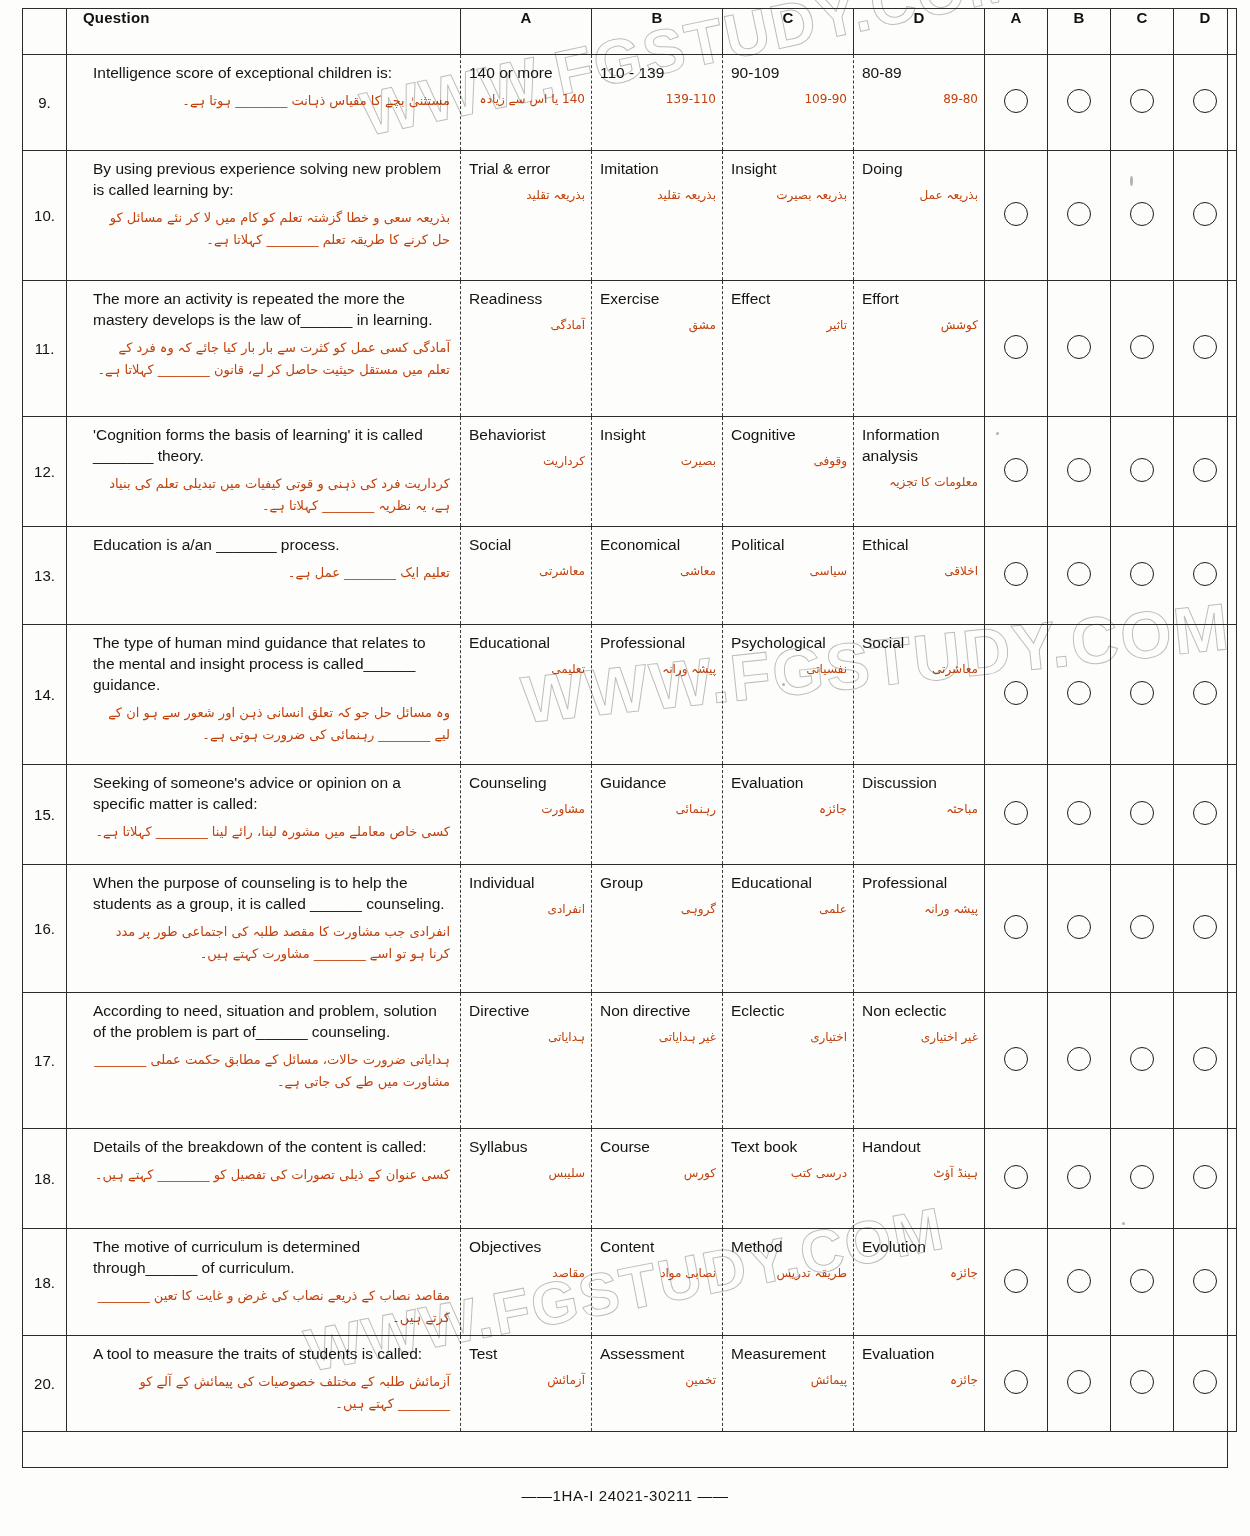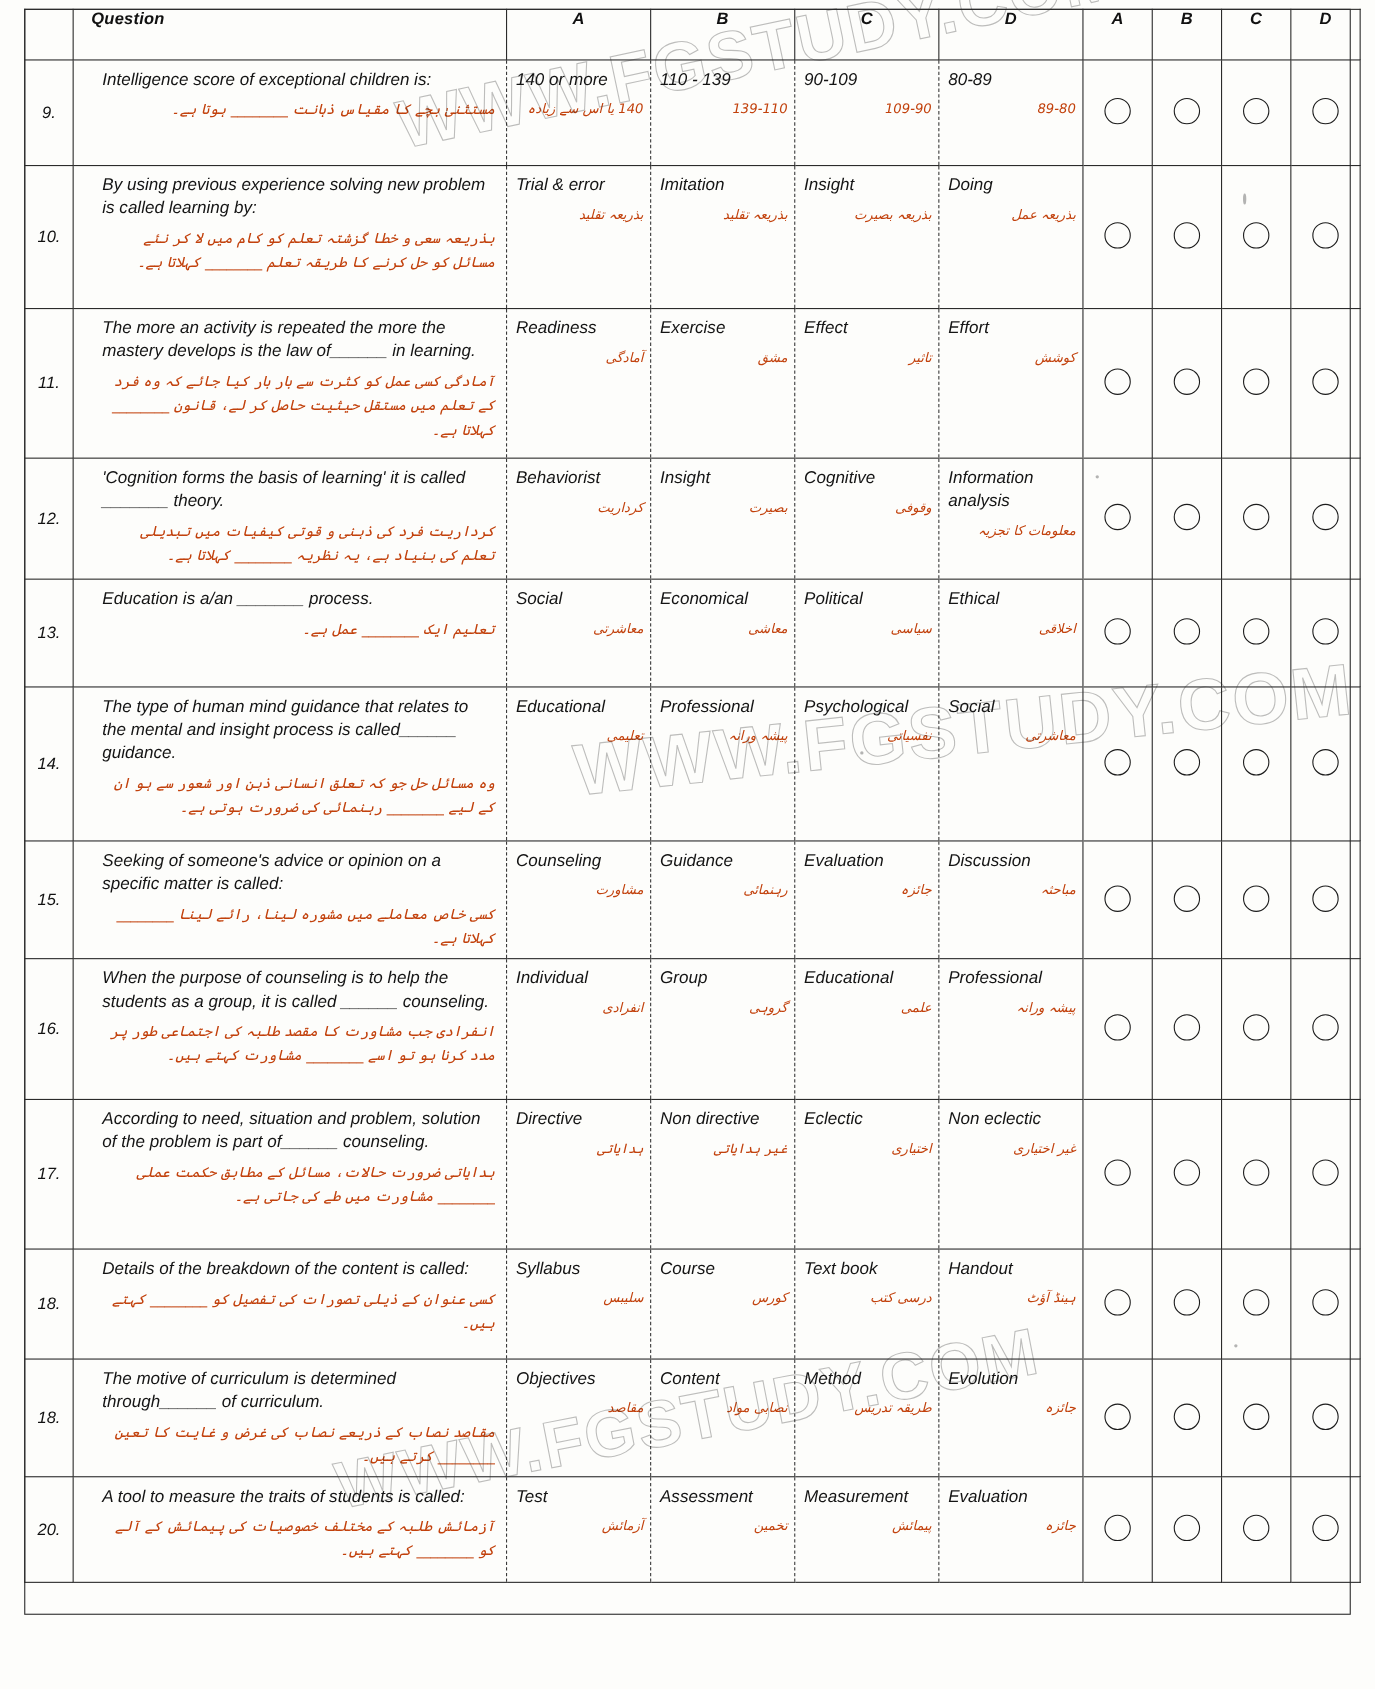--- a/index.html
+++ b/index.html
@@ -35,21 +35,20 @@
 
   
   table.exam {
     position: absolute;
     left: 22px;
     top: 8px;
     width: 1206px;
     border-collapse: collapse;
     table-layout: fixed;
     font-size: 14px;
-    font-style: italic;
   }
   table.exam td, table.exam th {
     border-left: 1px solid #2b2b2b;
     border-right: 1px solid #2b2b2b;
     border-top: 1px solid #2b2b2b;
     border-bottom: 1px solid #2b2b2b;
     vertical-align: top;
     padding: 0;
     box-sizing: border-box;
   }
@@ -548,19 +547,20 @@
         <td class="bub"><span class="bubble"></span></td>
       </tr>
 
     </tbody>
   </table>
 
   <div class="wm wm1 wm-ghost">WWW.FGSTUDY.COM</div>
   <div class="wm wm2 wm-ghost">WWW.FGSTUDY.COM</div>
   <div class="wm wm3 wm-ghost">WWW.FGSTUDY.COM</div>
 
+  <div class="footer-code">——1HA-I 24021-30211 ——</div>
 
   <div class="speck" style="left:1130px; top:176px; width:3px; height:10px;"></div>
   <div class="speck" style="left:996px; top:432px; width:3px; height:3px;"></div>
   <div class="speck" style="left:1122px; top:1222px; width:3px; height:3px;"></div>
   <div class="speck" style="left:782px; top:683px; width:3px; height:3px;"></div>
 
 </div>
 
 </body></html>

